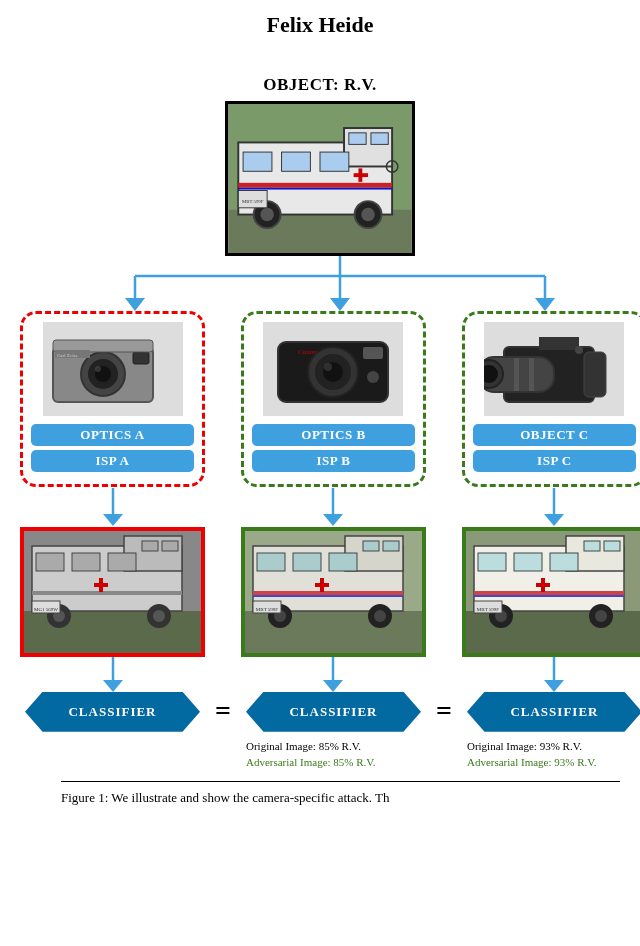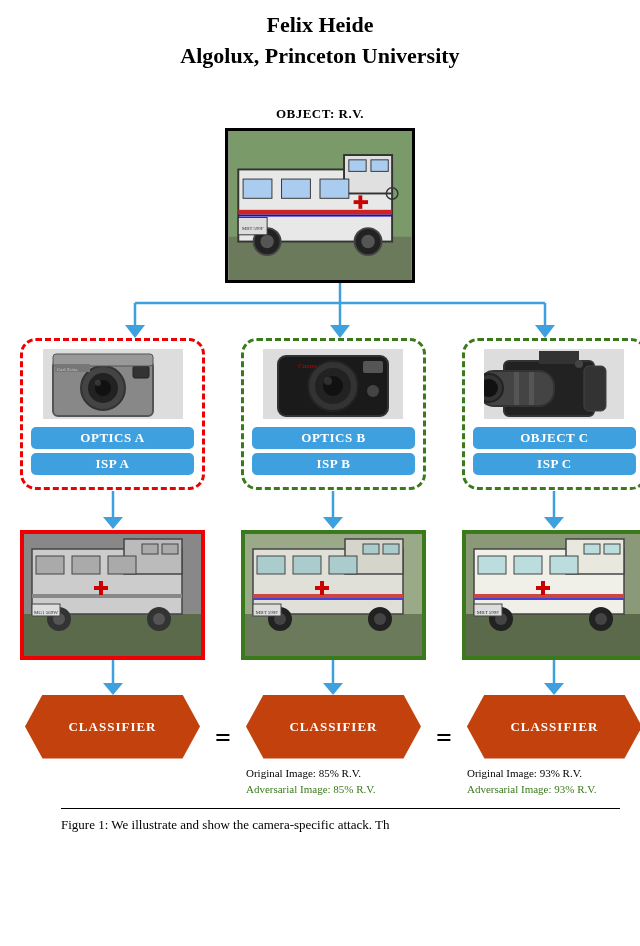--- a/index.html
+++ b/index.html
@@ -20,21 +20,21 @@
       text-align: center;
       margin-bottom: 34px;
     }
     .header-title {
       font-size: 22px;
       font-weight: bold;
       line-height: 1.4;
     }
     .object-label {
       text-align: center;
-      font-size: 13px;
+      font-size: 17px;
       font-weight: bold;
       margin-bottom: 6px;
       letter-spacing: 0.5px;
     }
     .top-image-container {
       display: flex;
       justify-content: center;
       margin-bottom: 0px;
     }
     .top-image-box {
@@ -86,25 +86,25 @@
       display: flex;
       flex-direction: column;
       align-items: center;
     }
     .camera-box.red { border-color: #e00; }
     .camera-box.green { border-color: #3a7a1a; }
     .camera-box.dark-green { border-color: #3a7a1a; }
 
     .camera-img {
       width: 140px;
-      height: 70px;
+      height: 94px;
       background: #ccc;
       margin-bottom: 8px;
       display: flex;
-      align-items: center;
+      align-items: flex-start;
       justify-content: center;
       overflow: hidden;
     }
 
     .optics-label, .isp-label {
       background: #3fa0e0;
       color: #fff;
       font-size: 13px;
       font-weight: bold;
       padding: 3px 2px;
@@ -137,25 +137,25 @@
     .result-image-box.green { border-color: #3a7a1a; }
 
     
     .classifier-arrow-container {
       height: 35px;
       display: flex;
       align-items: center;
       justify-content: center;
     }
     .classifier-box {
-      background: #c2410c;
+      background: #0369a1;
       color: #fff;
       font-size: 13px;
       font-weight: bold;
-      padding: 24px 0;
+      padding: 12px 0;
       width: 175px;
       text-align: center;
       letter-spacing: 1px;
       clip-path: polygon(10% 0%, 90% 0%, 100% 50%, 90% 100%, 10% 100%, 0% 50%);
     }
     .equals-sign {
       font-size: 28px;
       font-weight: bold;
       color: #000;
       padding: 0 2px;
@@ -185,21 +185,20 @@
     }
   </style>
 </head>
 <body>
 
 <div class="page">
 
   <div class="header">
     <div class="header-title">
       <span>Felix Heide</span><br>
-      <span>Algolux, Princeton University</span>
     </div>
   </div>
 
   <div class="object-label">OBJECT: R.V.</div>
 
   <div class="top-image-container">
     <div class="top-image-box">
       <svg class="rv-svg" viewBox="0 0 190 155">
 
         <rect x="0" y="0" width="190" height="155" fill="#7a9a6a"></rect>

